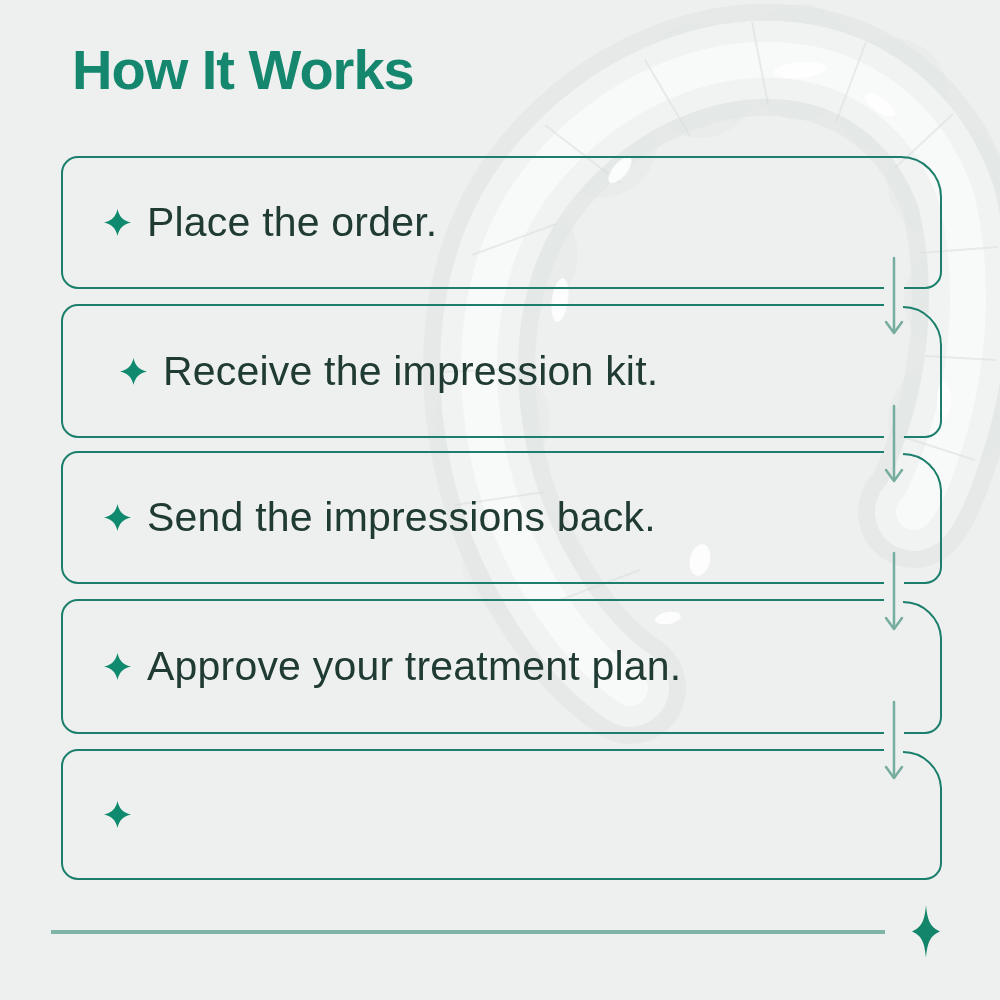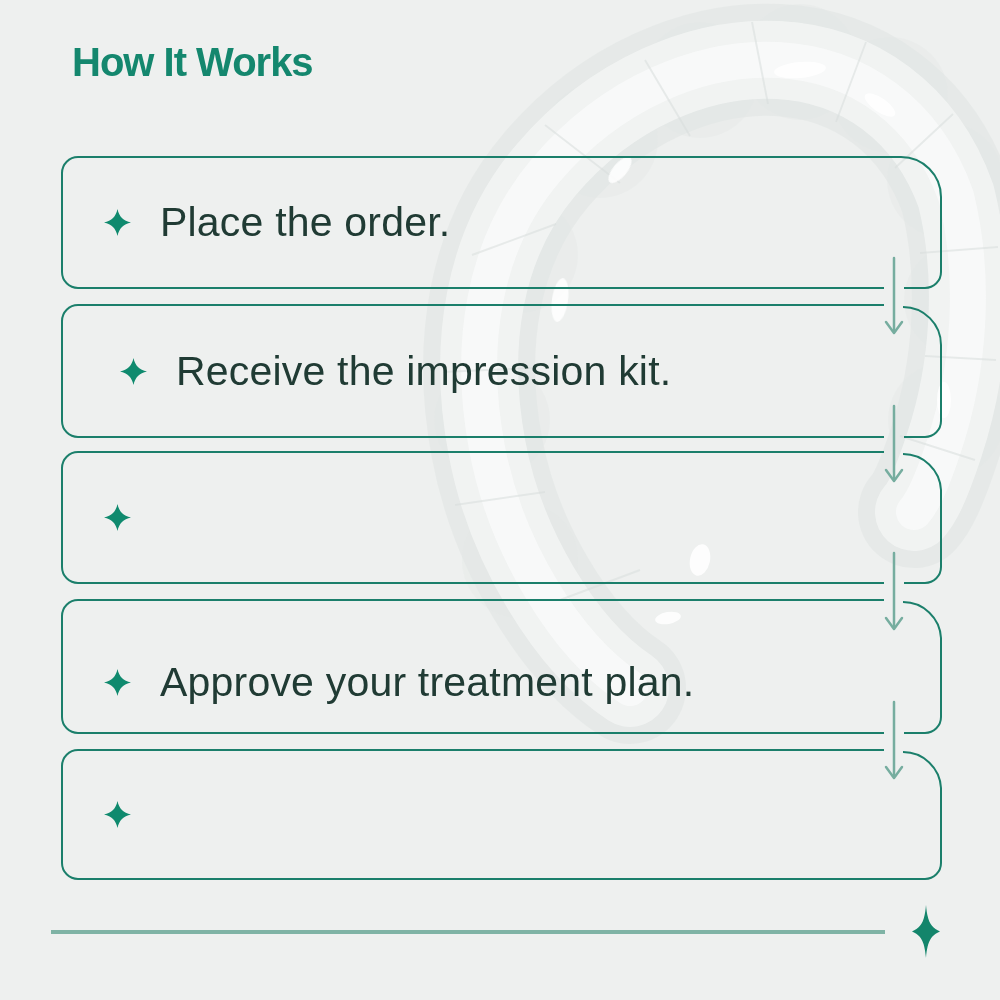--- a/index.html
+++ b/index.html
@@ -7,32 +7,32 @@
     position:relative;
     width:1000px;height:1000px;
     margin:0 auto;
     background:#eef0ef;
     overflow:hidden;
     font-family:"Liberation Sans", sans-serif;
   }
   svg.decor{position:absolute;left:0;top:0;width:1000px;height:1000px;display:block;}
   .page-title{
     position:absolute;left:72px;top:42px;margin:0;
-    font-size:40px;line-height:1;font-weight:bold;
+    font-size:56px;line-height:1;font-weight:bold;
     letter-spacing:-1px;color:#14876e;
   }
   .step{
     position:absolute;left:62px;width:879px;
     display:flex;align-items:center;
-    padding-left:42px;box-sizing:border-box;gap:29px;
+    padding-left:42px;box-sizing:border-box;gap:16px;
   }
   .step-1{top:157px;height:131px;}
   .step-2{top:305px;height:132px;margin-left:16px;}
   .step-3{top:452px;height:131px;}
-  .step-4{top:616px;height:133px;}
+  .step-4{top:600px;height:133px;}
   .step-5{top:750px;height:129px;}
   .step .bullet{width:27px;height:27px;flex:0 0 auto;}
   .step .label{
     font-size:41px;color:#203b34;letter-spacing:.2px;
     white-space:nowrap;
   }
 </style>
 </head>
 <body>
 
@@ -127,20 +127,21 @@
     <svg class="bullet" viewBox="0 0 24 24" aria-hidden="true">
       <path fill="#0f8a6e" d="M12 0C13.4 6.8 17.2 10.6 24 12C17.2 13.4 13.4 17.2 12 24C10.6 17.2 6.8 13.4 0 12C6.8 10.6 10.6 6.8 12 0Z"></path>
     </svg>
     <span class="label">Receive the impression kit.</span>
   </div>
 
   <div class="step step-3">
     <svg class="bullet" viewBox="0 0 24 24" aria-hidden="true">
       <path fill="#0f8a6e" d="M12 0C13.4 6.8 17.2 10.6 24 12C17.2 13.4 13.4 17.2 12 24C10.6 17.2 6.8 13.4 0 12C6.8 10.6 10.6 6.8 12 0Z"></path>
     </svg>
+    <span class="label">Send the impressions back.</span>
   </div>
 
   <div class="step step-4">
     <svg class="bullet" viewBox="0 0 24 24" aria-hidden="true">
       <path fill="#0f8a6e" d="M12 0C13.4 6.8 17.2 10.6 24 12C17.2 13.4 13.4 17.2 12 24C10.6 17.2 6.8 13.4 0 12C6.8 10.6 10.6 6.8 12 0Z"></path>
     </svg>
     <span class="label">Approve your treatment plan.</span>
   </div>
 
   <div class="step step-5">

